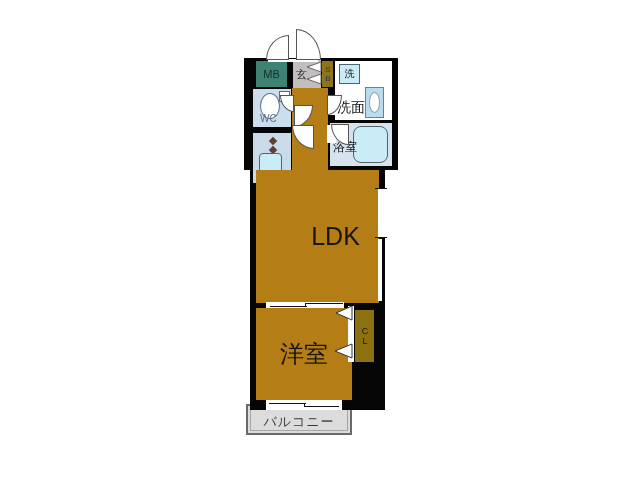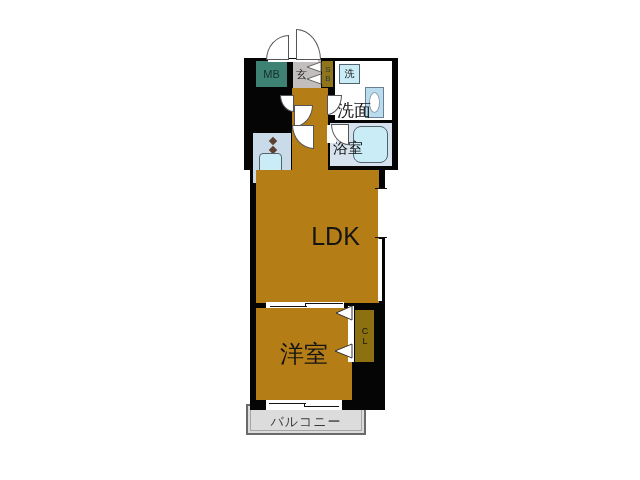--- a/index.html
+++ b/index.html
@@ -22,21 +22,21 @@
   .vtext{writing-mode:vertical-rl;text-orientation:upright;line-height:1;}
   .roomtext{display:flex;flex-direction:column;align-items:center;justify-content:center;color:#141414;}
   .seg{background:#131313;}
   svg{position:absolute;left:0;top:0;}
 </style>
 </head>
 <body>
 
 <div class="canvas">
 
-  <div class="abs balcony-outer" style="left:246px;top:404px;width:120px;height:31px;">
+  <div class="abs balcony-outer" style="left:246px;top:404px;width:106px;height:31px;">
     <div class="balcony-inner"></div>
     <div class="balcony-label">バルコニー</div>
   </div>
 
   <div class="abs wall" style="left:244px;top:58px;width:154px;height:112px;"></div>
   <div class="abs wall" style="left:250px;top:170px;width:135px;height:240px;"></div>
 
   <div class="abs room-orange" style="left:292px;top:88px;width:36px;height:82px;"></div>
 
   <div class="abs" style="left:293px;top:59px;width:28px;height:29px;background:#c2bebe;">
@@ -47,28 +47,33 @@
 
   <div class="abs lbl" style="left:322px;top:61px;width:11px;height:26px;background:#8f741c;">
     <span class="vtext" style="font-size:8px;color:#2e3a3a;">SB</span>
   </div>
 
   <div class="abs" style="left:335px;top:61px;width:57px;height:59px;background:#ffffff;"></div>
   <div class="abs lbl fix" style="left:339px;top:64px;width:21px;height:20px;font-size:10px;">洗</div>
   <div class="abs" style="left:365px;top:87px;width:19px;height:31px;background:#b9dcee;border:1px solid #6a7f96;">
     <div class="abs" style="left:3px;top:4px;width:11px;height:21px;background:#fff;border:1px solid #8aa0b0;border-radius:50%;"></div>
   </div>
-  <span class="abs" style="left:337px;top:99px;font-size:17px;color:#111;">洗面</span>
+  <span class="abs" style="left:337px;top:99px;font-size:14px;color:#111;">洗面</span>
   <div class="abs" style="left:327px;top:97px;width:9px;height:18px;background:#fff;"></div>
 
   <div class="abs" style="left:330px;top:123px;width:62px;height:43px;background:#d6e2ee;"></div>
   <div class="abs fix" style="left:353px;top:126px;width:35px;height:37px;border-radius:8px;"></div>
-  <span class="abs" style="left:333px;top:139px;font-size:15px;color:#111;">浴室</span>
+  <span class="abs" style="left:333px;top:139px;font-size:12px;color:#111;">浴室</span>
   <div class="abs" style="left:327px;top:125px;width:9px;height:18px;background:#fff;"></div>
 
+  <div class="abs" style="left:253px;top:89px;width:38px;height:38px;background:#ccdeee;">
+    <div class="abs" style="left:26px;top:2px;width:11px;height:11px;background:#fff;border:1px solid #55708a;"></div>
+    <div class="abs" style="left:7px;top:4px;width:20px;height:26px;background:#fff;border:1px solid #55708a;border-radius:50%;"></div>
+    <span class="abs" style="left:7px;top:24px;font-size:10px;color:#5d6d7d;">WC</span>
+  </div>
 
   <div class="abs" style="left:253px;top:133px;width:38px;height:50px;background:#c9dae9;">
     <div class="abs diamond" style="left:17px;top:5px;"></div>
     <div class="abs diamond" style="left:17px;top:14px;"></div>
     <div class="abs fix" style="left:6px;top:20px;width:23px;height:27px;border-radius:4px;"></div>
   </div>
 
   <div class="abs lbl" style="left:262px;top:187px;width:21px;height:21px;border:1px dashed #222;font-size:10px;color:#111;">冷</div>
 
   <div class="abs room-orange roomtext" style="left:256px;top:170px;width:123px;height:133px;">

